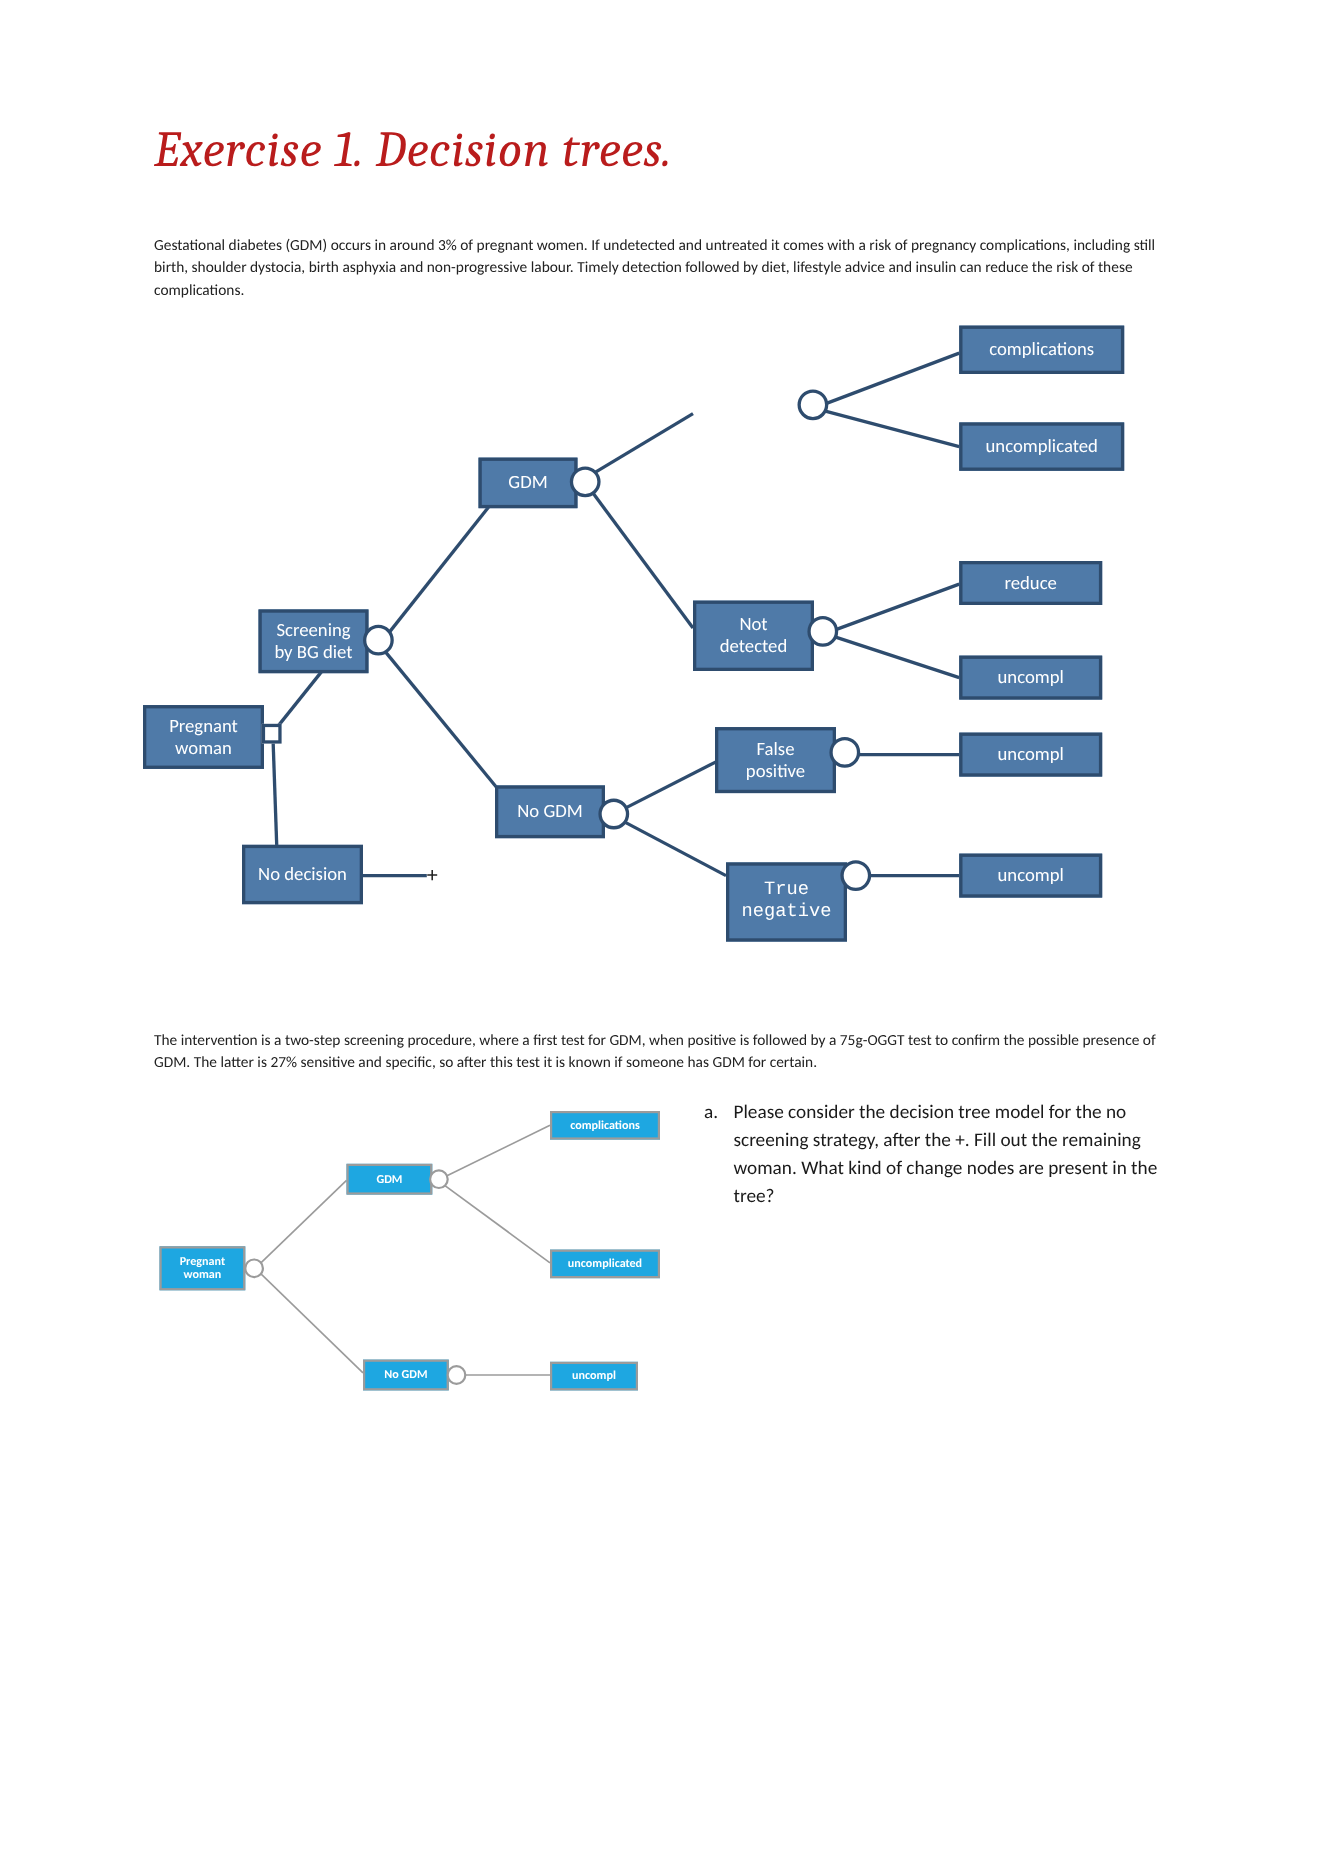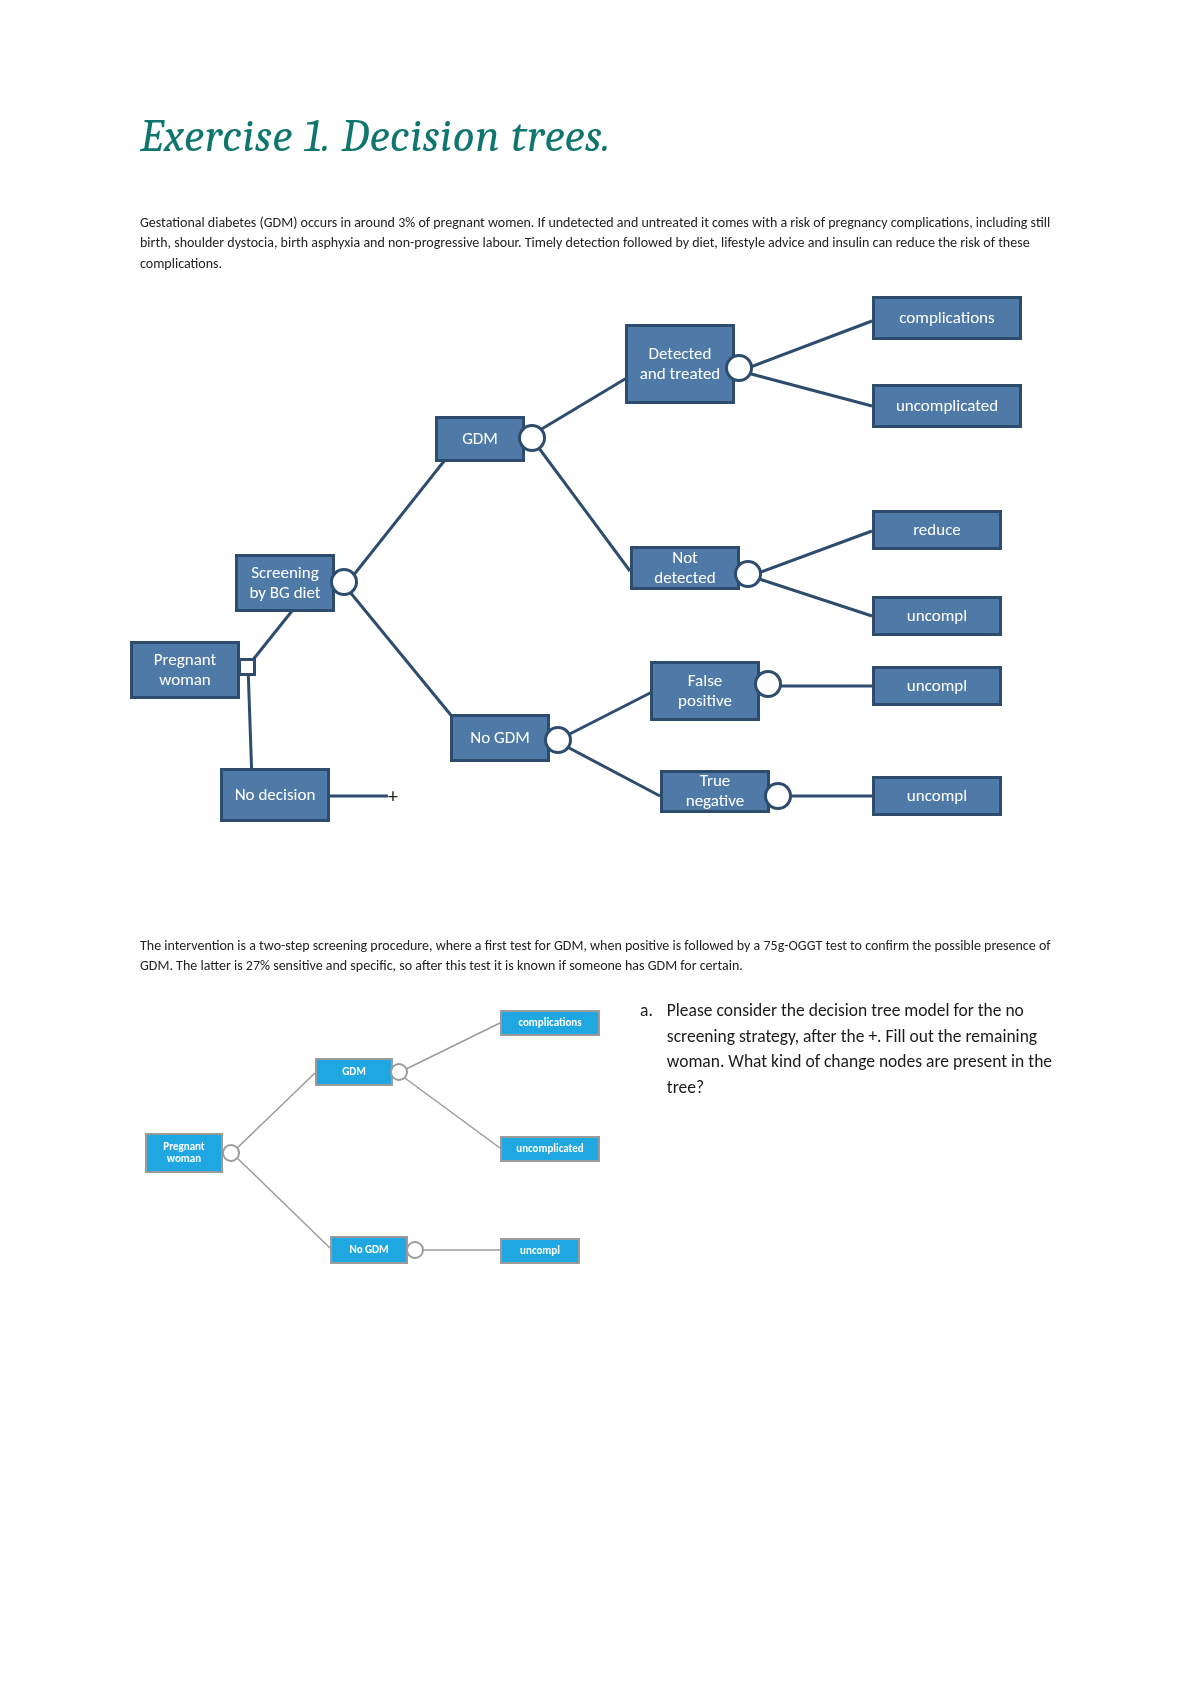--- a/index.html
+++ b/index.html
@@ -1,17 +1,17 @@
 <!DOCTYPE html>
 <html><head>
 <meta charset="utf-8">
 <style>
   html,body{margin:0;padding:0;background:#fff;font-family:"Calibri","Segoe UI",Arial,sans-serif;color:#1a1a1a;}
   .page{width:1200px;min-height:1698px;margin:0 auto;position:relative;padding:110px 140px 80px 140px;box-sizing:border-box;}
-  h1{font-family:"Cambria","Georgia",serif;font-style:italic;font-weight:400;font-size:46px;color:#0f766e;margin:0 0 50px 0;letter-spacing:0.5px;}
+  h1{font-family:"Cambria","Georgia",serif;font-style:italic;font-weight:400;font-size:46px;color:#b91c1c;margin:0 0 50px 0;letter-spacing:0.5px;}
   p.body{font-size:14px;line-height:1.45;margin:0 0 22px 0;color:#222;}
   
   .diagram{position:relative;width:920px;height:620px;margin:0 0 20px -10px;}
   .node{position:absolute;box-sizing:border-box;background:#4f7aa8;border:3px solid #2e4c6e;color:#fff;font-size:17px;display:flex;align-items:center;justify-content:center;text-align:center;line-height:1.2;padding:6px 8px;}
   .decmark{position:absolute;width:18px;height:18px;border:3px solid #2e4c6e;background:#fff;box-sizing:border-box;}
   .chance{position:absolute;width:28px;height:28px;border:3px solid #2e4c6e;border-radius:50%;background:#fff;box-sizing:border-box;}
   .plus{position:absolute;font-size:20px;color:#222;}
   svg.conn{position:absolute;inset:0;width:100%;height:100%;pointer-events:none;}
   svg.conn line{stroke:#2e4c6e;stroke-width:3;}
   
@@ -70,30 +70,29 @@
 
     <div class="node" style="left:90px;top:472px;width:110px;height:54px;">No decision</div>
     <div class="plus" style="left:258px;top:488px;">+</div>
 
     <div class="node" style="left:305px;top:120px;width:90px;height:46px;">GDM</div>
     <div class="chance" style="left:388px;top:128px;"></div>
 
     <div class="node" style="left:320px;top:418px;width:100px;height:48px;">No GDM</div>
     <div class="chance" style="left:414px;top:430px;"></div>
 
-    <div class="node" style="left:495px;top:28px;width:110px;height:80px;">Detected and treated</div>
     <div class="chance" style="left:595px;top:58px;"></div>
 
-    <div class="node" style="left:500px;top:250px;width:110px;height:44px;">Not detected</div>
+    <div class="node" style="left:500px;top:250px;width:110px;height:64px;">Not detected</div>
     <div class="chance" style="left:604px;top:264px;"></div>
 
     <div class="node" style="left:520px;top:365px;width:110px;height:60px;">False positive</div>
     <div class="chance" style="left:624px;top:374px;"></div>
 
-    <div class="node" style="left:530px;top:474px;width:110px;height:43px;">True negative</div>
+    <div class="node" style="left:530px;top:488px;width:110px;height:72px;font-family:Liberation Mono, monospace;">True negative</div>
     <div class="chance" style="left:634px;top:486px;"></div>
 
     <div class="node" style="left:742px;top:0;width:150px;height:44px;">complications</div>
     <div class="node" style="left:742px;top:88px;width:150px;height:44px;">uncomplicated</div>
     <div class="node" style="left:742px;top:214px;width:130px;height:40px;">reduce</div>
     <div class="node" style="left:742px;top:300px;width:130px;height:40px;">uncompl</div>
     <div class="node" style="left:742px;top:370px;width:130px;height:40px;">uncompl</div>
     <div class="node" style="left:742px;top:480px;width:130px;height:40px;">uncompl</div>
   </div>
 

